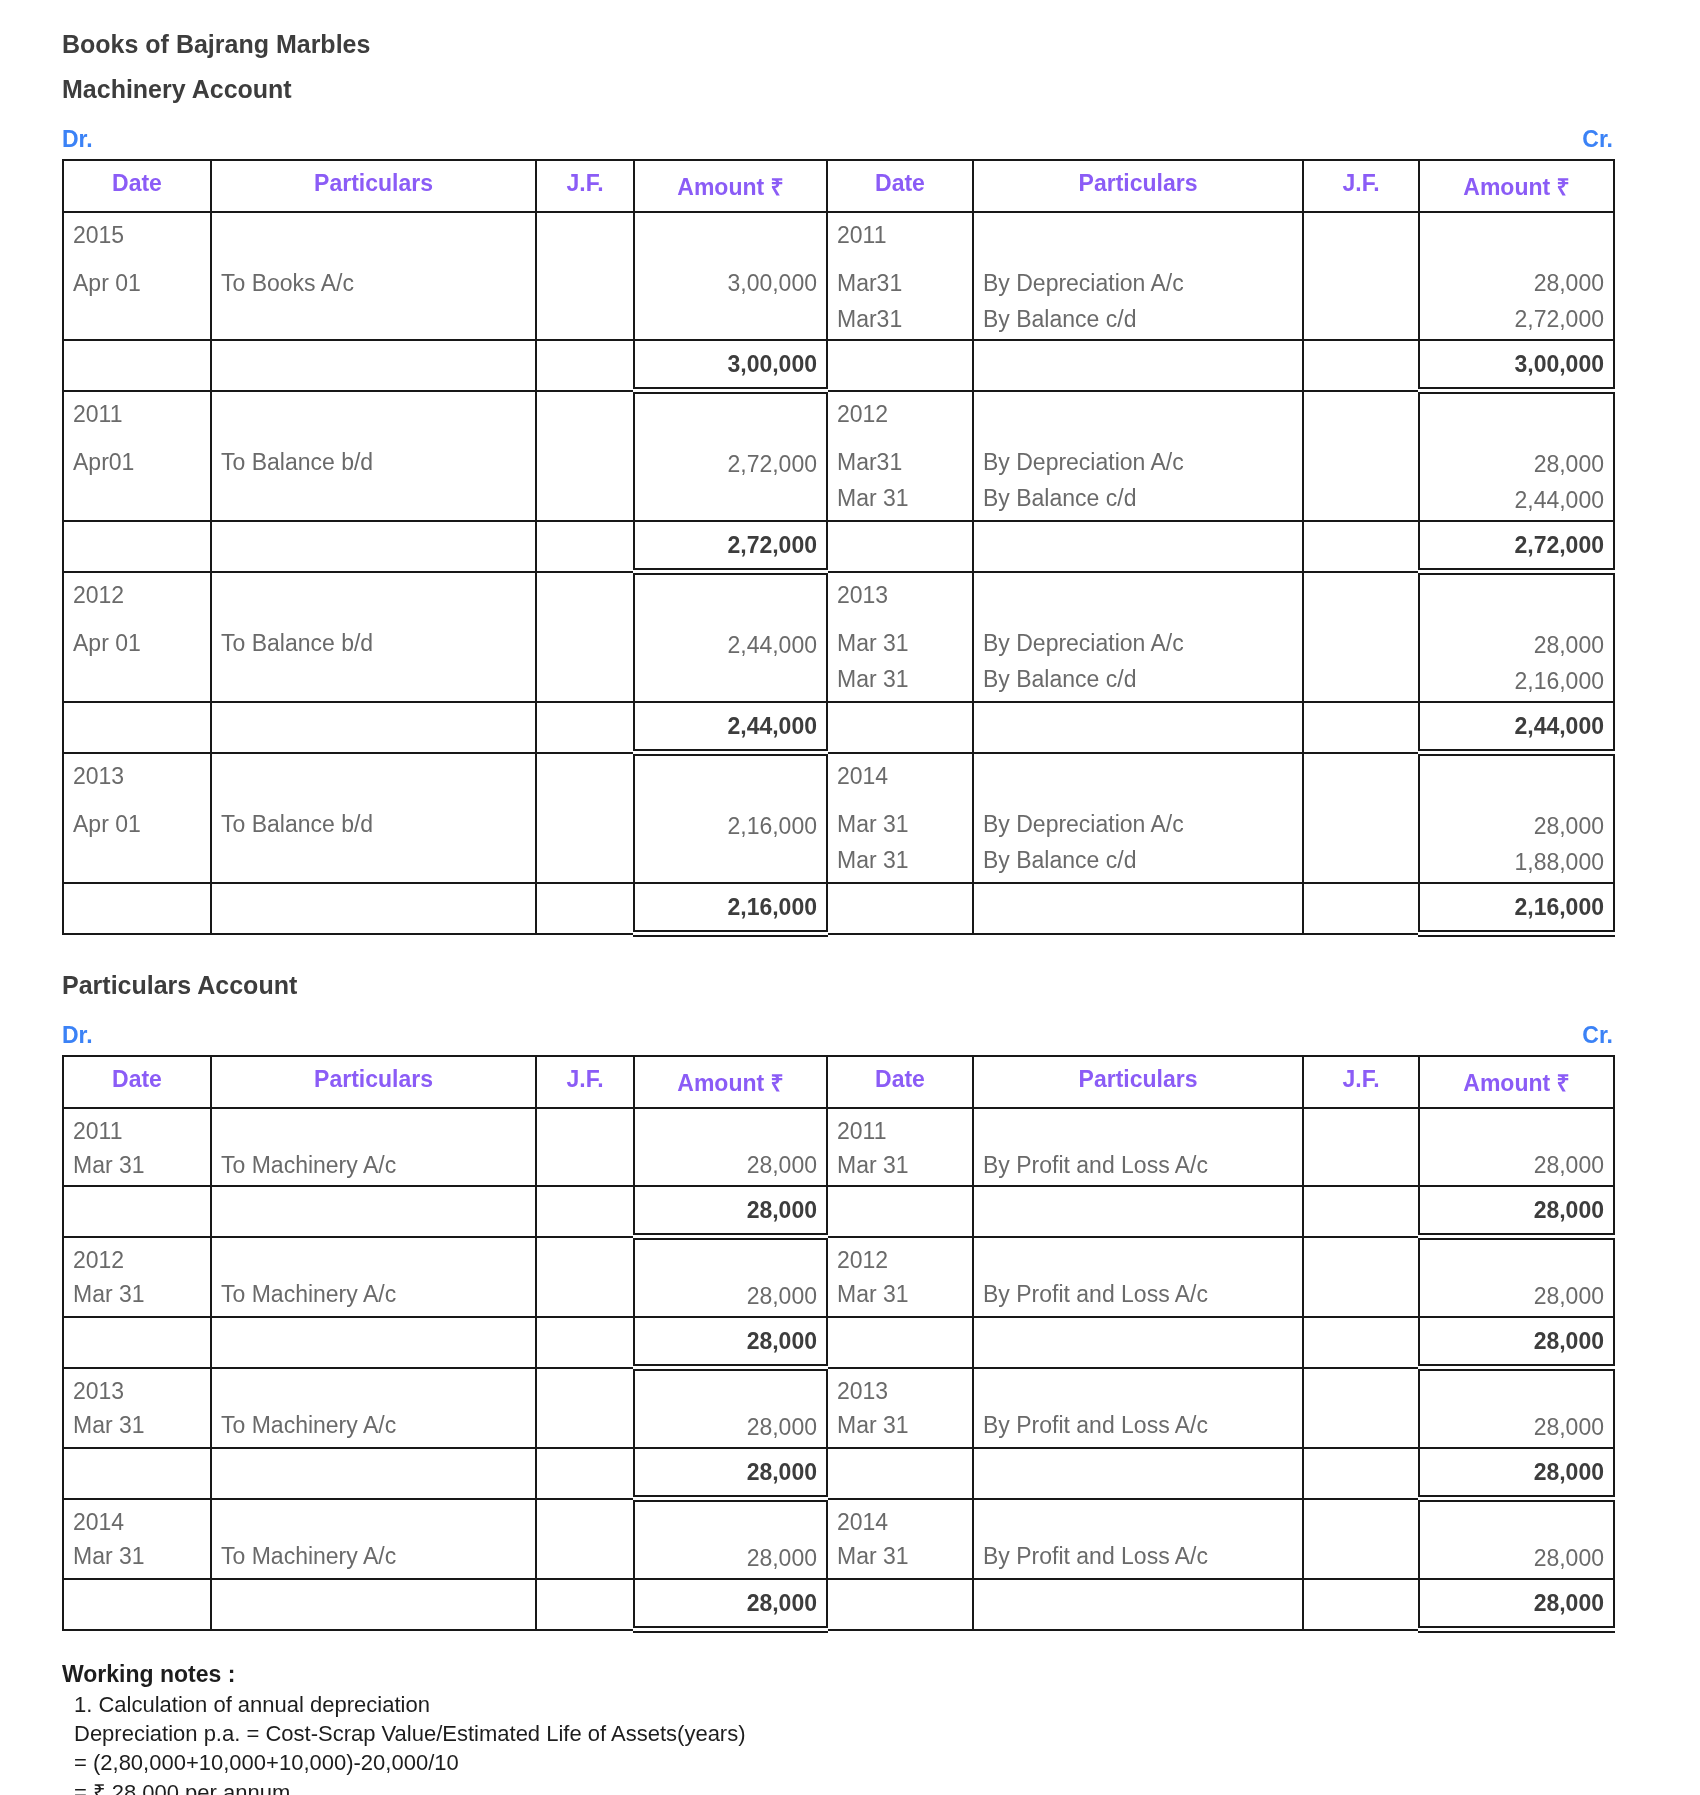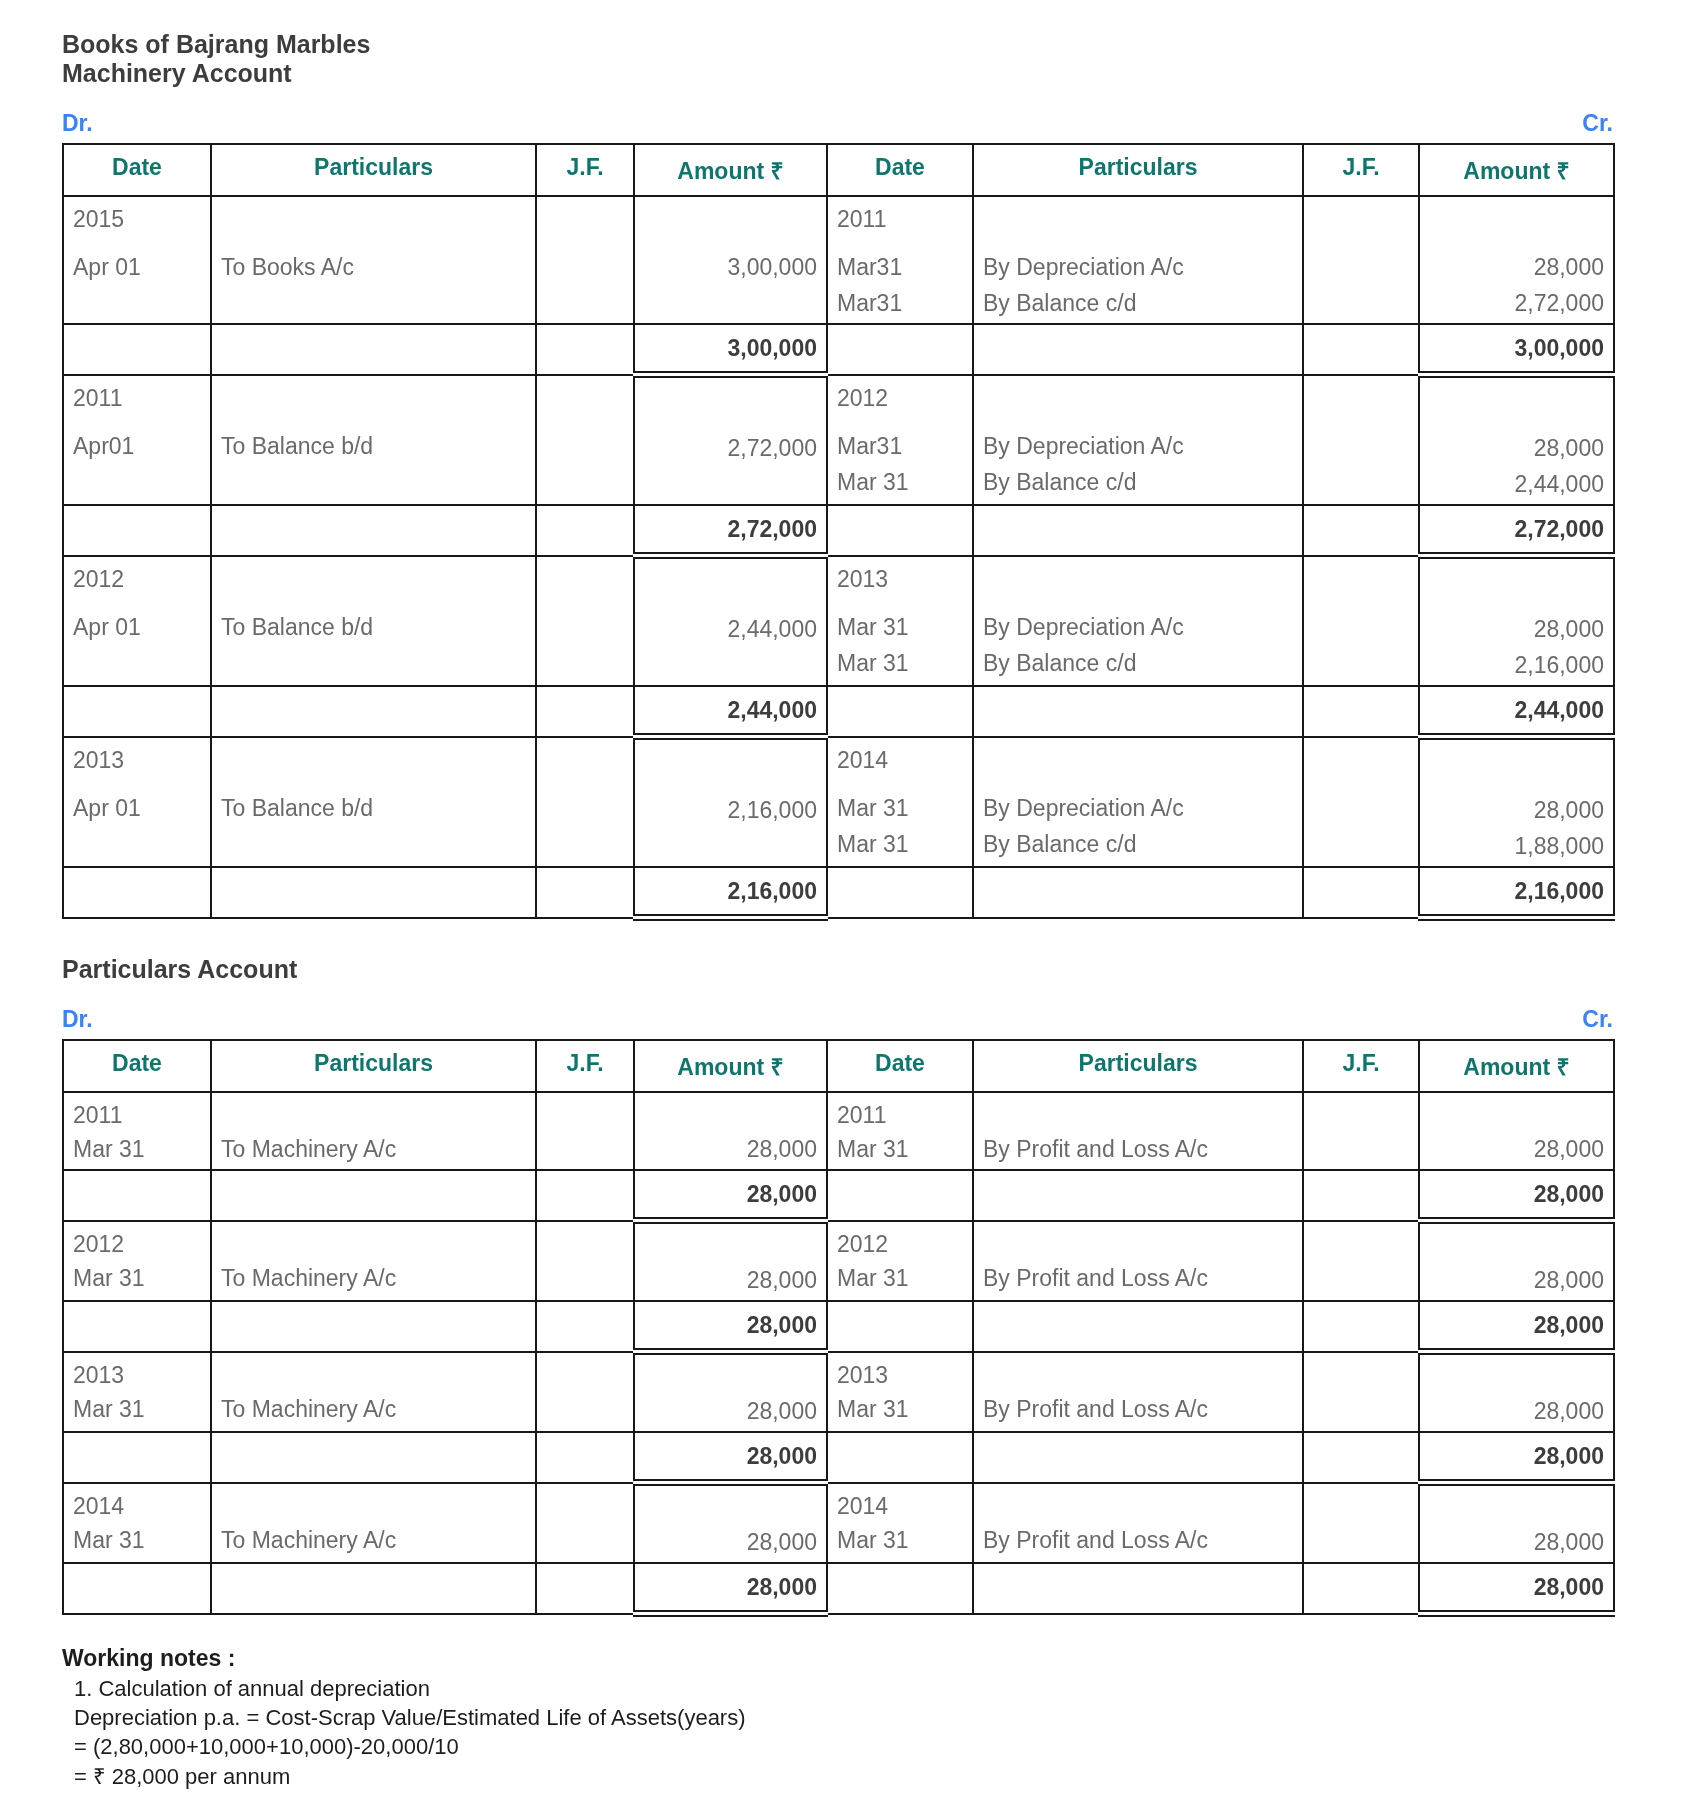--- a/index.html
+++ b/index.html
@@ -2,28 +2,28 @@
 <html><head>
 <meta charset="utf-8">
 <style>
   html,body{margin:0;padding:0;background:#ffffff;}
   body{width:1700px;font-family:"Liberation Sans",sans-serif;-webkit-font-smoothing:antialiased;}
   .sheet{padding:22px 0 34px 62px;}
   .titlebox{width:1551px;}
   .title{box-sizing:border-box;width:1551px;padding-right:208px;text-align:left;
          font-weight:bold;font-size:25px;color:#3d3d3d;}
   .page-title{margin-top:8px;}
-  .acct-title{}
+  .acct-title{margin-top:16px;}
   .dep-title{margin-top:34px;}
   .drcr{width:1551px;display:flex;justify-content:space-between;align-items:flex-end;
         font-weight:bold;font-size:23px;color:#3b82f6;margin:22px 0 6px 0;}
   table.ledger{border-collapse:collapse;table-layout:fixed;width:1551px;
                font-size:23px;color:#6a6a6a;}
   .ledger th,.ledger td{border:2px solid #181818;padding:2px 9px;vertical-align:top;overflow:hidden;}
-  .ledger th{font-weight:bold;color:#0f766e;text-align:center;padding:9px 4px;font-size:23px;}
+  .ledger th{font-weight:bold;color:#8b5cf6;text-align:center;padding:9px 4px;font-size:23px;}
   td.c-amt{text-align:right;}
   .yr{height:44px;padding-top:6px;line-height:28px;white-space:nowrap;}
   .dep .yr{height:30px;padding-top:6px;}
   .ln{height:36px;line-height:36px;white-space:nowrap;}
   tr.total td{height:42px;vertical-align:middle;}
   td.t-amt{font-weight:bold;color:#3d3d3d;border-bottom:7px double #181818;}
   .notes{margin-top:28px;font-size:22px;color:#1d1d1d;line-height:1.2;}
   .notes .wn-title{font-weight:bold;font-size:23px;margin-bottom:2px;}
   .notes .wn-line{margin:3px 12px;}
 </style>

